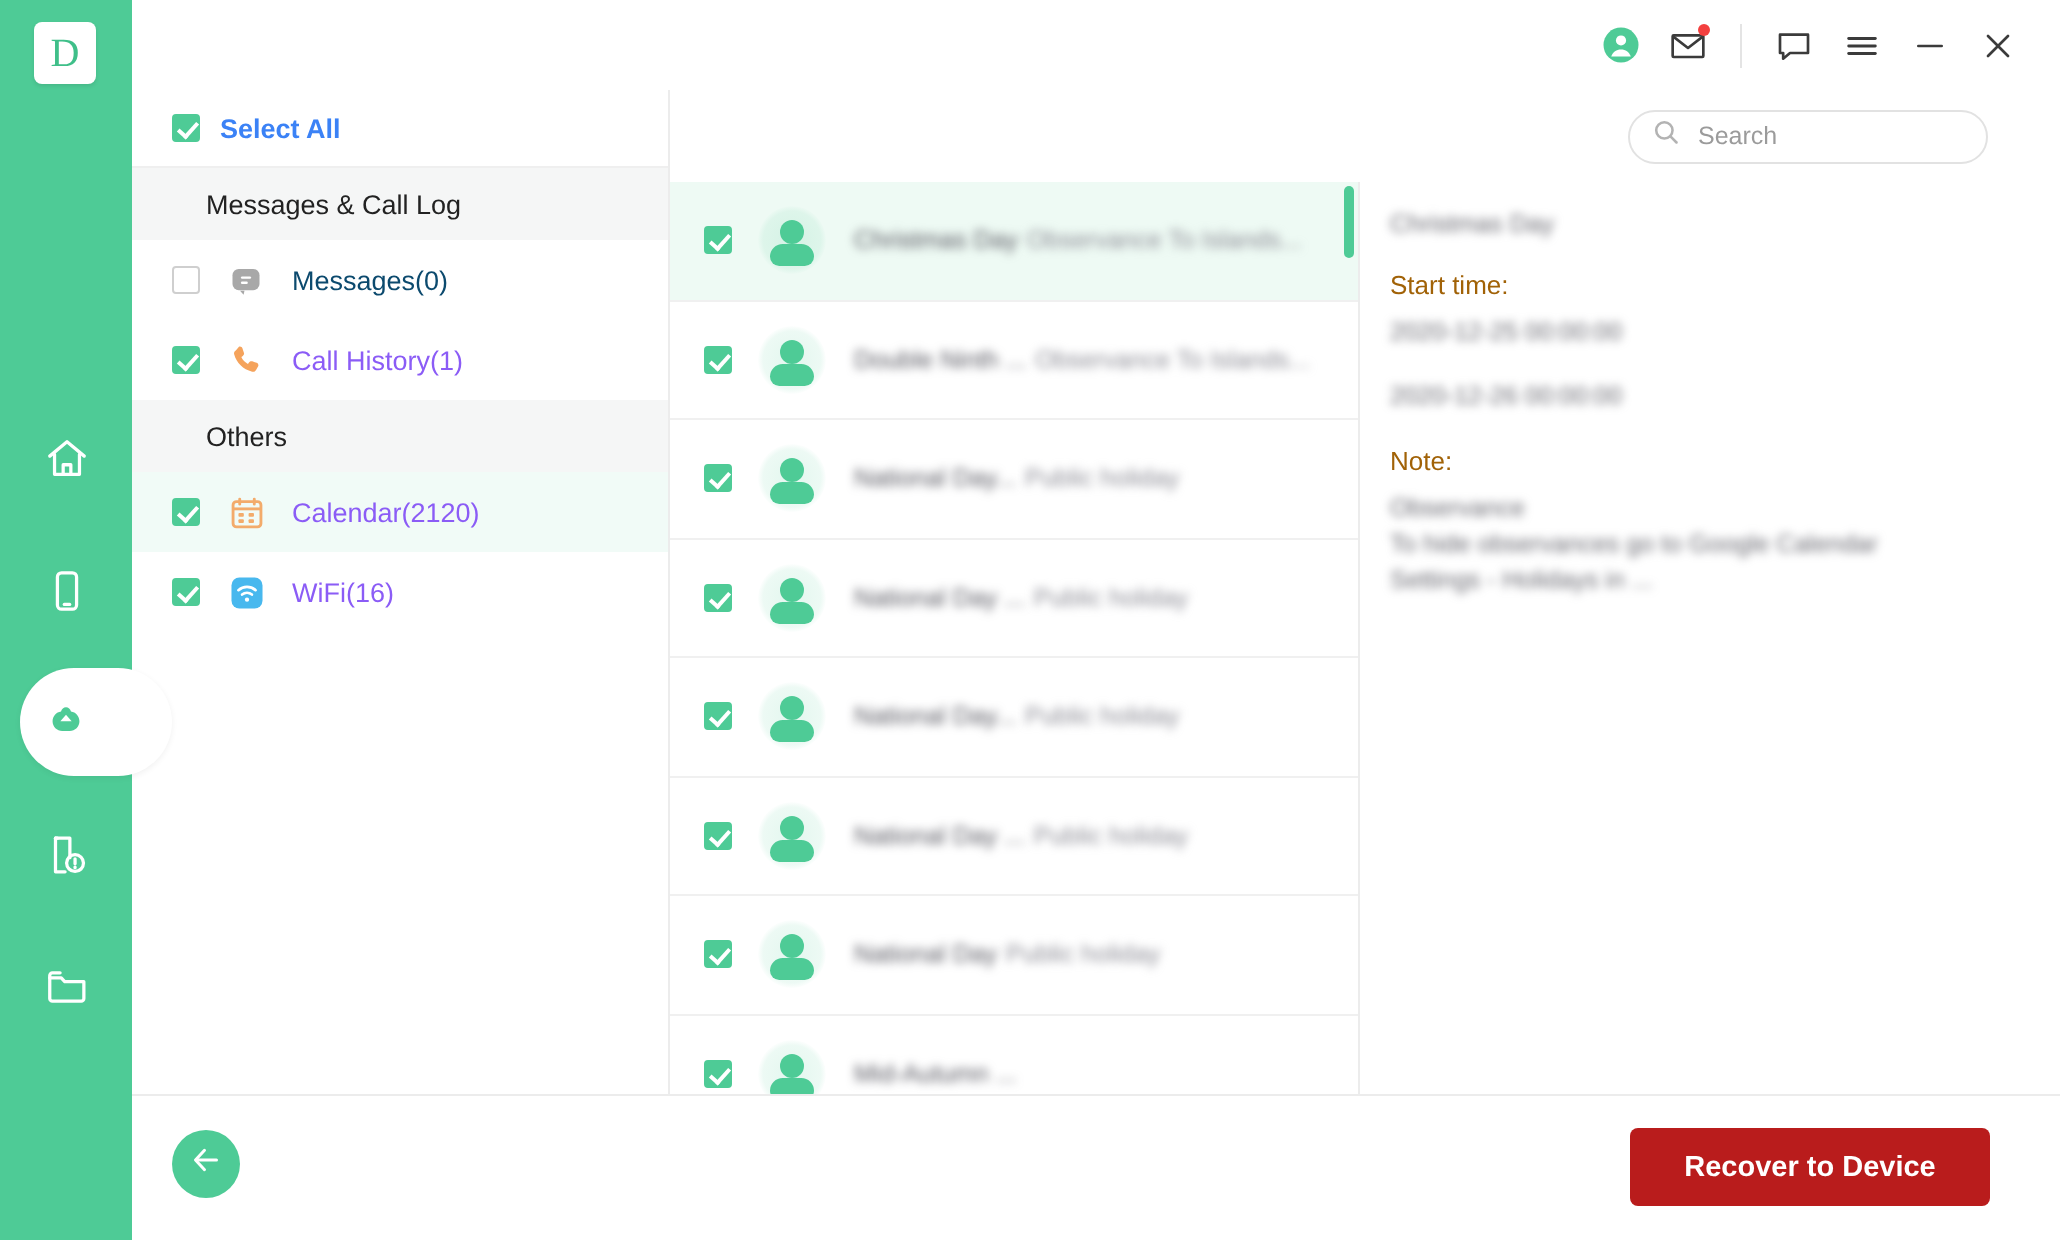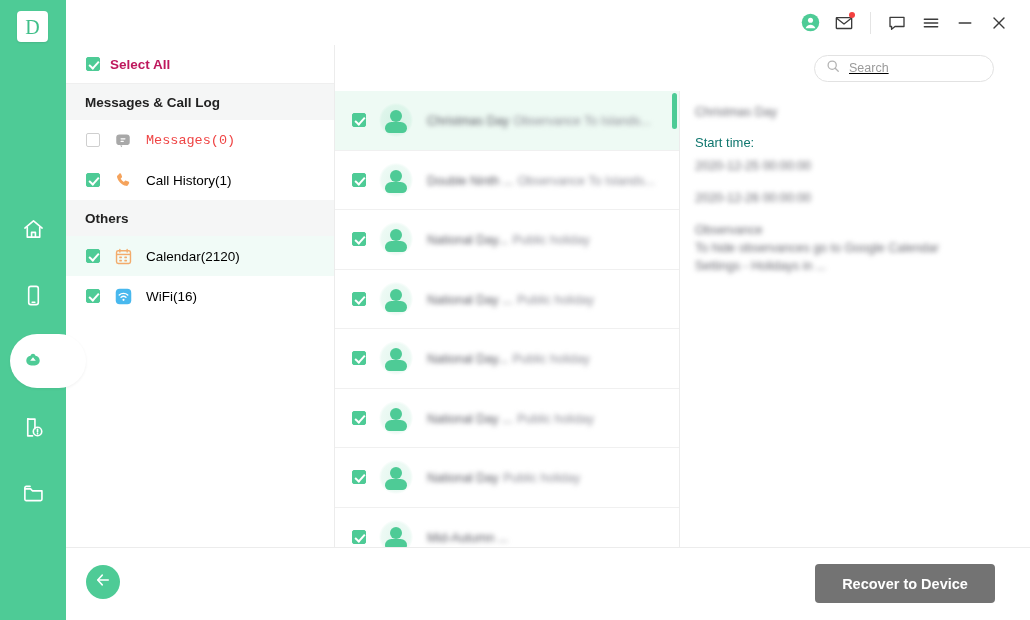--- a/index.html
+++ b/index.html
@@ -118,31 +118,31 @@
     height: 39px;
     display: flex;
     align-items: center;
     padding-left: 20px;
     border-bottom: 1px solid #efefef;
     box-sizing: border-box;
   }
   .selectall .lbl {
     font-size: 13.5px;
     font-weight: bold;
-    color: #be185d;
+    color: #3b82f6;
     margin-left: 10px;
   }
   .cat-group-title {
     height: 36px;
     background: #f5f6f6;
     display: flex;
     align-items: center;
-    padding-left: 19px;
+    padding-left: 37px;
     font-size: 13.5px;
-    font-weight: bold;
+    font-weight: normal;
     color: #222222;
     box-sizing: border-box;
   }
   .cat-row {
     height: 40px;
     display: flex;
     align-items: center;
     padding-left: 20px;
     box-sizing: border-box;
   }
@@ -150,23 +150,23 @@
   .cat-row .cicon {
     width: 22px; height: 22px;
     margin-left: 12px;
     display: flex;
     align-items: center;
     justify-content: center;
   }
   .cat-row .clabel {
     margin-left: 12px;
     font-size: 13.5px;
-    color: #000000;
-  }
-  .cat-row.dim .clabel { color: #ef4444; font-family: Liberation Mono, monospace; }
+    color: #8b5cf6;
+  }
+  .cat-row.dim .clabel { color: #0c4a6e; }
 
   
   .cbox {
     width: 14px; height: 14px;
     border: 1px solid #cfcfcf;
     border-radius: 2px;
     background: #ffffff;
     box-sizing: border-box;
     flex: 0 0 auto;
     position: relative;
@@ -189,21 +189,20 @@
   .searchrow {
     position: absolute;
     left: 335px; top: 45px;
     width: 695px; height: 46px;
     background: #ffffff;
     display: flex;
     align-items: center;
     justify-content: flex-end;
     padding-right: 36px;
     box-sizing: border-box;
-    text-decoration: underline;
   }
   .searchbox {
     width: 180px;
     height: 27px;
     border: 1px solid #e2e2e2;
     border-radius: 14px;
     display: flex;
     align-items: center;
     padding-left: 11px;
     box-sizing: border-box;
@@ -303,21 +302,21 @@
     background: #ffffff;
     box-sizing: border-box;
     padding: 14px 18px 0 14px;
   }
   .d-title {
     font-size: 12.5px;
     margin-bottom: 16px;
   }
   .d-label {
     font-size: 13px;
-    color: #0f766e;
+    color: #a16207;
     margin-bottom: 9px;
   }
   .d-value {
     font-size: 12.5px;
     margin-bottom: 18px;
   }
   .d-note-block .blur-line { margin-bottom: 4px; }
 
   
   .footer {
@@ -341,21 +340,21 @@
   .actions {
     position: absolute;
     right: 35px; top: 16px;
     display: flex;
     gap: 20px;
   }
   .abtn {
     width: 180px;
     height: 39px;
     border-radius: 4px;
-    background: #737373;
+    background: #b91c1c;
     color: #ffffff;
     font-size: 14.5px;
     font-weight: bold;
     display: flex;
     align-items: center;
     justify-content: center;
     border: none;
     font-family: "Liberation Sans", sans-serif;
   }
 </style>
@@ -647,20 +646,21 @@
   </div>
 
   <div class="detail">
     <div class="d-title blur-line">Christmas Day</div>
 
     <div class="d-label">Start time:</div>
     <div class="d-value blur-line">2020-12-25 00:00:00</div>
 
     <div class="d-value blur-line">2020-12-26 00:00:00</div>
 
+    <div class="d-label">Note:</div>
     <div class="d-note-block">
       <div class="d-value blur-line" style="margin-bottom:4px">Observance</div>
       <div class="d-value blur-line" style="margin-bottom:4px">To hide observances go to Google Calendar</div>
       <div class="d-value blur-line">Settings - Holidays in ...</div>
     </div>
   </div>
 
   <div class="footer">
     <div class="backbtn">
       <span>

